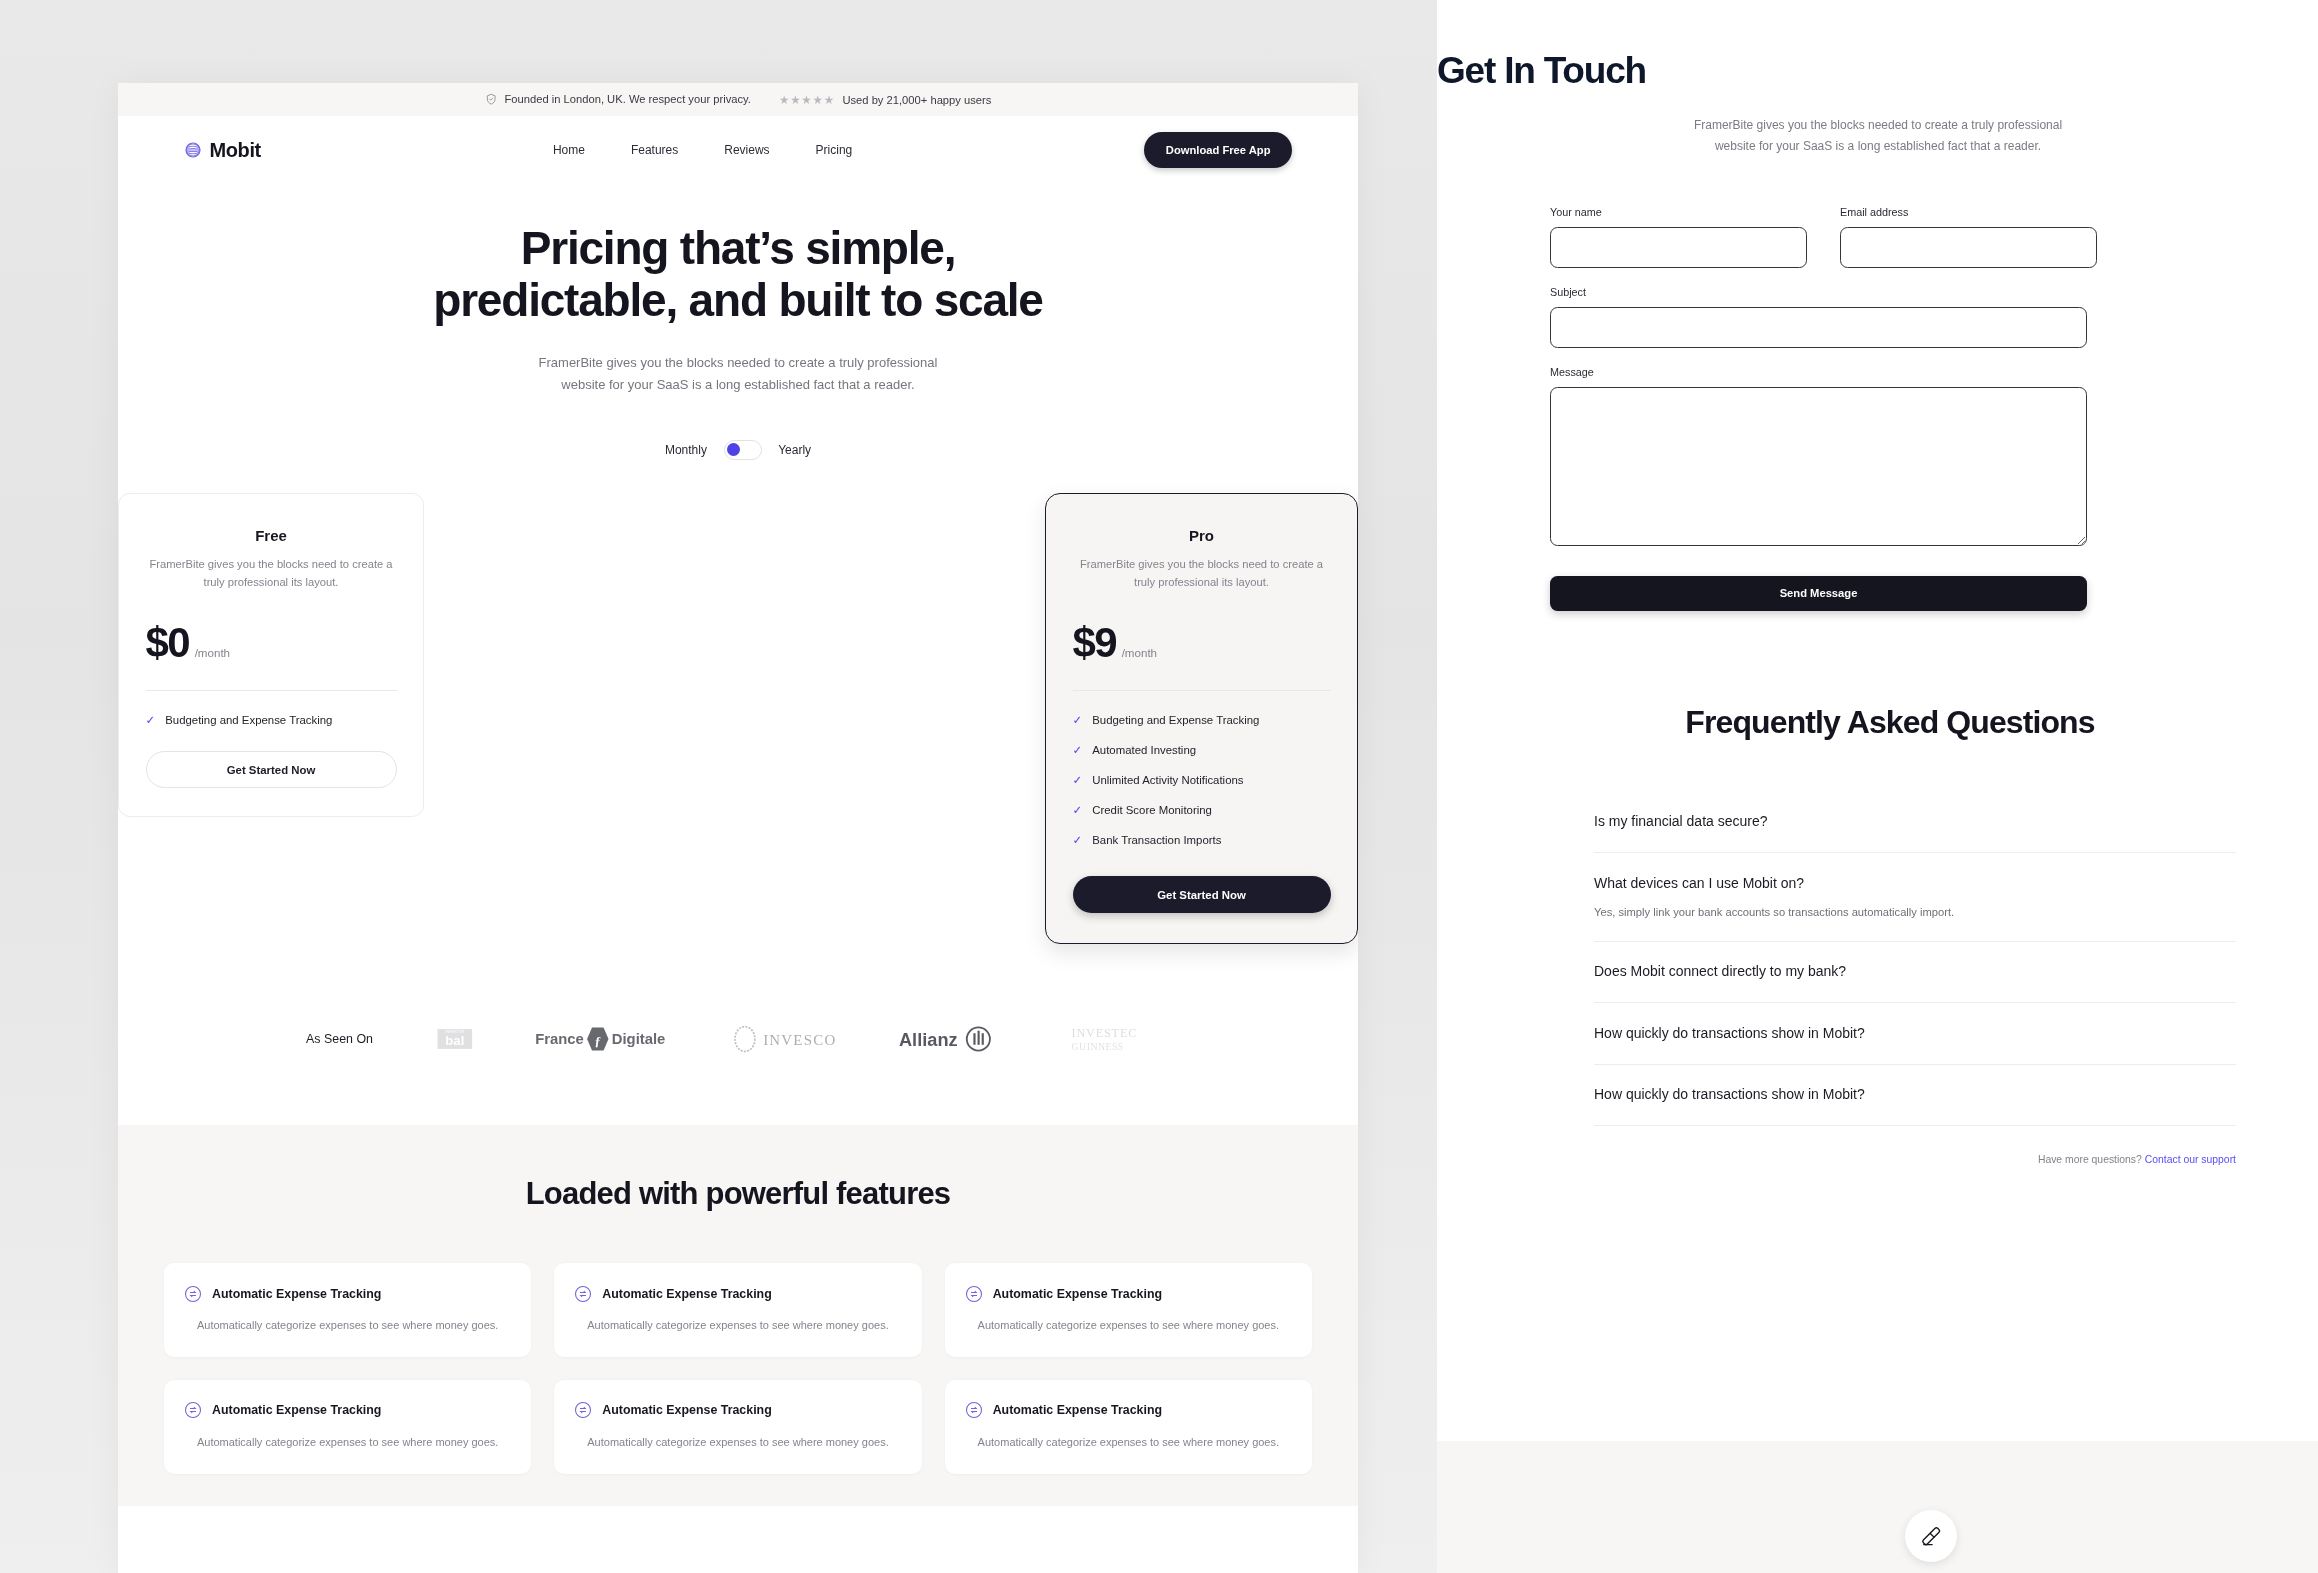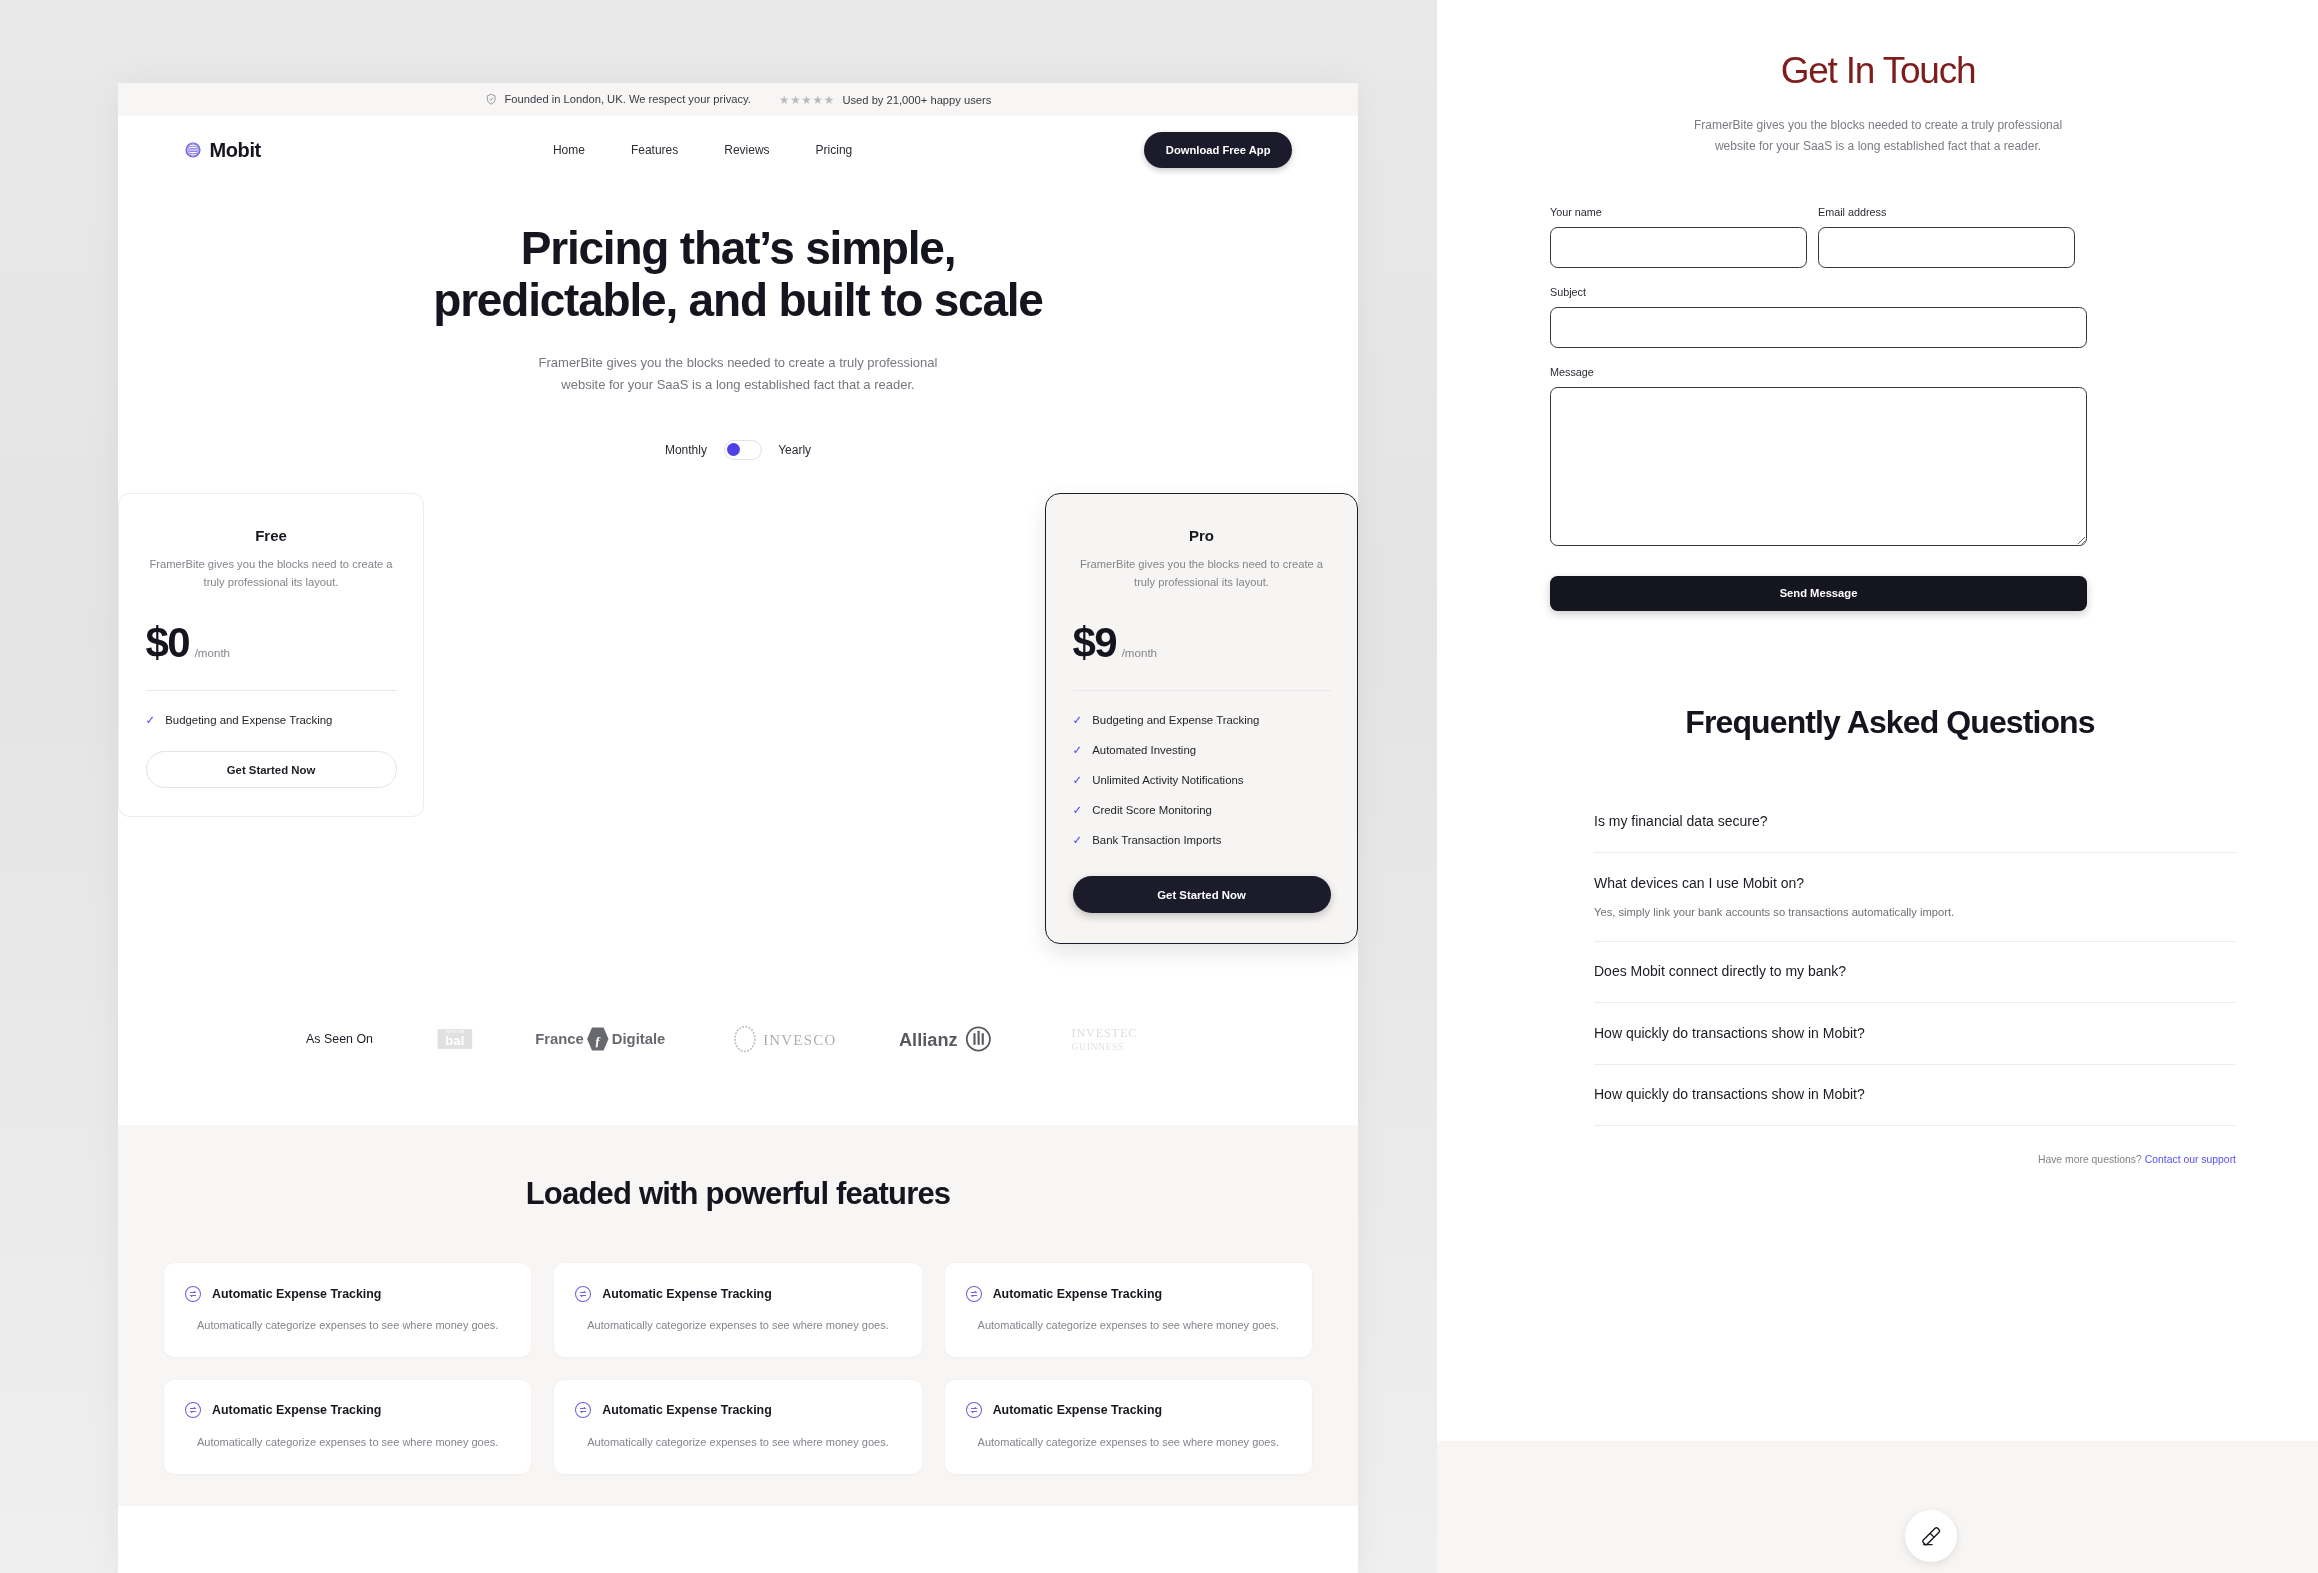--- a/index.html
+++ b/index.html
@@ -157,29 +157,29 @@
   
   .right-panel {
     position: absolute;
     left: 1437px; top: 0;
     width: 882px; height: 1441px;
     background: #ffffff;
     overflow: hidden;
   }
   .right-inner { padding: 50px 0 0; }
   .right-inner h2.gt {
-    text-align: center; font-size: 37px; font-weight: 400;
-    color: #7f1d1d; letter-spacing: -1.2px;
+    font-size: 37px; font-weight: 700;
+    color: #0f172a; letter-spacing: -1.2px;
   }
   .right-inner p.gt-sub {
     margin: 23px auto 0; max-width: 443px; text-align: center;
     font-size: 12px; line-height: 1.78; color: #7b7b84;
   }
   .form { margin: 48px 0 0; padding: 0 0 0 113px; }
-  .frow { display: flex; gap: 11px; margin-top: 22px; }
+  .frow { display: flex; gap: 33px; margin-top: 22px; }
   .fld { display: flex; flex-direction: column; gap: 9px; }
   .fld.half { width: 257px; }
   .fld.full { width: 537px; justify-content: center; }
   .fld label { font-size: 10.8px; color: #2b2b34; }
   .fld .ctl {
     border: 1.2px solid #34343d; border-radius: 7.5px;
     background: #fff; height: 41px;
   }
   .fld .ctl.area { height: 159px; }
   .send-btn {

